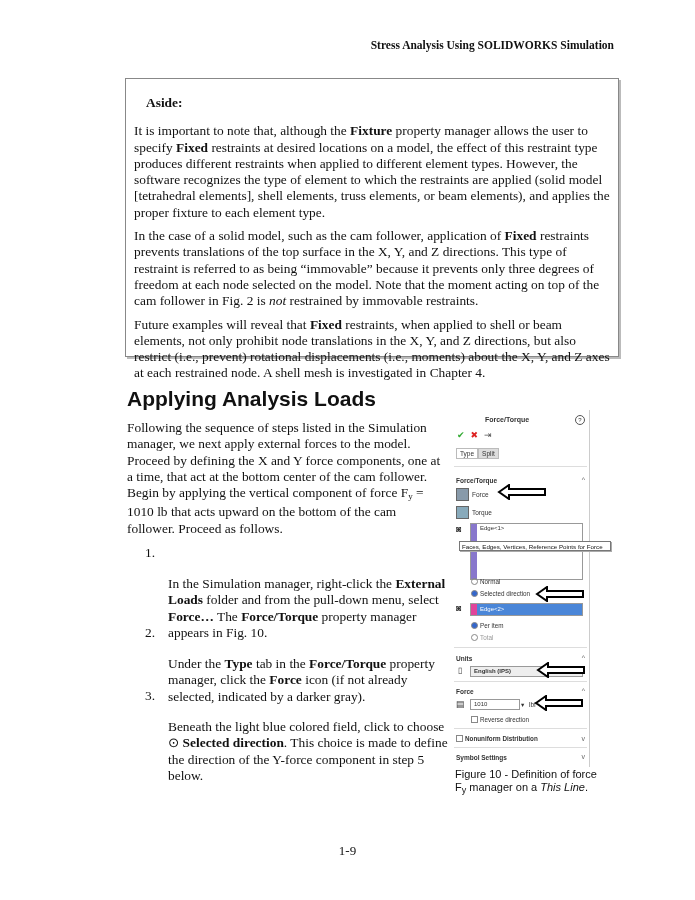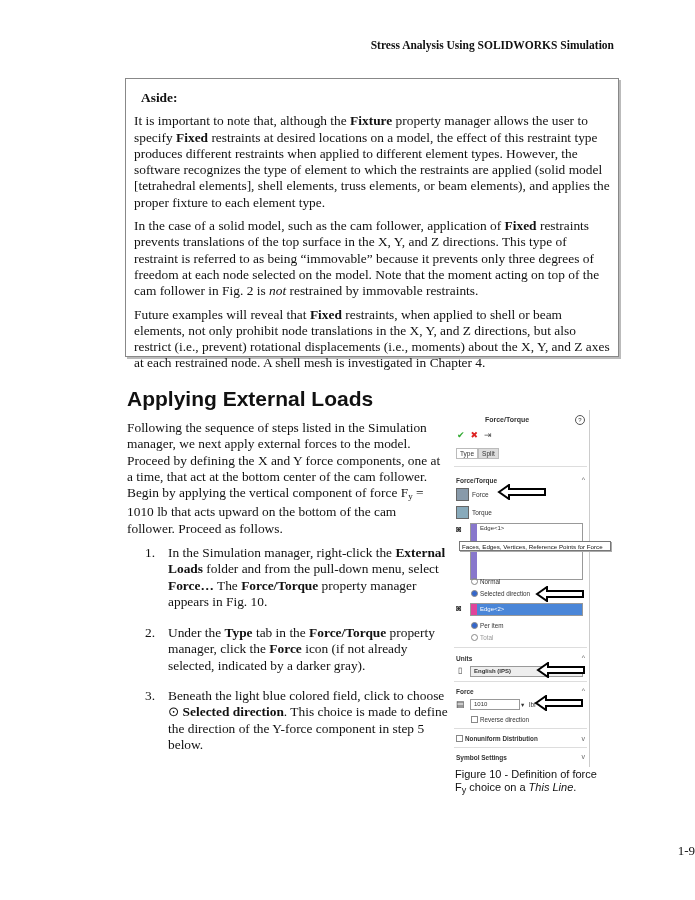--- a/index.html
+++ b/index.html
@@ -1,26 +1,26 @@
 <!DOCTYPE html>
 <html><head>
 <meta charset="utf-8">
 <style>
   html, body { margin:0; padding:0; background:#fff; }
   body { width:695px; height:900px; position:relative; overflow:hidden; font-family:"Liberation Serif", serif; color:#111; }
   .header { position:absolute; top:39px; right:81px; font-size:11.5px; font-weight:bold; }
   .aside { position:absolute; left:125px; top:78px; width:494px; border:1.5px solid #888; box-shadow:2px 2px 0 #bbb; padding:4px 8px 6px 8px; font-size:13.4px; line-height:16.3px; box-sizing:border-box; height:279px; }
   .aside p { margin:0 0 7px 0; }
-  .aside .title { font-weight:bold; margin:7px; }
+  .aside .title { font-weight:bold; margin:12px; }
   .h2 { position:absolute; left:127px; top:387px; font-family:"Liberation Sans", sans-serif; font-weight:bold; font-size:21px; }
   .intro { position:absolute; left:127px; top:420px; width:320px; font-size:13.4px; line-height:16.3px; }
   .steps { position:absolute; left:145px; width:305px; font-size:13.4px; line-height:16.3px; }
   .step { display:flex; }
   .step .num { width:23px; flex:none; }
-  .step .txt { flex:1; }
+  .step .txt { flex:1;margin-top:31px; }
   .s1 { top:545px; } .s2 { top:625px; } .s3 { top:688px; }
   b { font-weight:bold; }
   sub { font-size:9px; vertical-align:-2px; }
   
   .panel { position:absolute; left:452px; top:410px; width:137px; height:357px; background:#fff; border-right:1px solid #ccc; font-family:"Liberation Sans", sans-serif; font-size:6.5px; color:#333; }
   .ptitle { position:absolute; top:6px; left:0; width:110px; text-align:center; font-weight:bold; font-size:7px; }
   .help { position:absolute; top:5px; right:4px; width:8px; height:8px; border:1px solid #555; border-radius:50%; font-size:6px; text-align:center; line-height:8px; }
   .acts { position:absolute; top:20px; left:5px; font-size:9px; }
   .ok { color:#3a3; } .cancel { color:#d22; margin-left:6px; } .pin { color:#555; margin-left:6px; }
   .tabs { position:absolute; top:38px; left:4px; display:flex; }
@@ -32,35 +32,35 @@
   .ibox { position:absolute; left:4px; width:11px; height:11px; border:1px solid #666; background:#9ab; }
   .lbl { position:absolute; font-size:6.5px; }
   .field { position:absolute; left:18px; width:113px; border:1px solid #999; box-sizing:border-box; font-size:6px; padding-left:9px; }
   .field .bar { position:absolute; left:0; top:0; bottom:0; width:6px; }
   .radio { position:absolute; left:19px; font-size:6.3px; }
   .radio .dot { display:inline-block; width:5px; height:5px; border:1px solid #888; border-radius:50%; margin-right:2px; vertical-align:-1px; }
   .radio .dot.on { background:#36c; }
   .tooltip { position:absolute; left:459px; top:541px; width:152px; height:10px; border:1px solid #777; background:#fff; font-family:"Liberation Sans", sans-serif; font-size:6.2px; line-height:10px; padding-left:2px; box-sizing:border-box; box-shadow:1px 1px 0 #aaa; }
   .arrow { position:absolute; }
   .caption { position:absolute; left:455px; top:768px; font-family:Liberation Sans, sans-serif; font-size:11px; line-height:13px; }
-  .pagenum { position:absolute; left:0; width:695px; text-align:right; top:843px; font-size:13px; }
+  .pagenum { position:absolute; left:0; width:695px; text-align:center; top:843px; font-size:13px; }
 </style>
 </head>
 <body>
 
 <div class="header">Stress Analysis Using SOLIDWORKS Simulation</div>
 
 <div class="aside">
   <p class="title">Aside:</p>
   <p>It is important to note that, although the <b>Fixture</b> property manager allows the user to specify <b>Fixed</b> restraints at desired locations on a model, the effect of this restraint type produces different restraints when applied to different element types.  However, the software recognizes the type of element to which the restraints are applied (solid model [tetrahedral elements], shell elements, truss elements, or beam elements), and applies the proper fixture to each element type.</p>
   <p>In the case of a solid model, such as the cam follower, application of <b>Fixed</b> restraints prevents translations of the top surface in the X, Y, and Z directions.  This type of restraint is referred to as being “immovable” because it prevents only three degrees of freedom at each node selected on the model.  Note that the moment acting on top of the cam follower in Fig. 2 is <i>not</i> restrained by immovable restraints.</p>
   <p>Future examples will reveal that <b>Fixed</b> restraints, when applied to shell or beam elements, not only prohibit node translations in the X, Y, and Z directions, but also restrict (i.e., prevent) rotational displacements (i.e., moments) about the X, Y, and Z axes at each restrained node.  A shell mesh is investigated in Chapter 4.</p>
 </div>
 
-<div class="h2">Applying External Loads</div>
+<div class="h2">Applying Analysis Loads</div>
 <div class="intro">Following the sequence of steps listed in the Simulation manager, we next apply external forces to the model.  Proceed by defining the X and Y force components, one at a time, that act at the bottom center of the cam follower.  Begin by applying the vertical component of force F<sub>y</sub> = 1010 lb that acts upward on the bottom of the cam follower.  Proceed as follows.</div>
 
 <div class="steps s1 step">
     <span class="num">1.</span>
     <span class="txt">In the Simulation manager, right-click the <b>External Loads</b> folder and from the pull-down menu, select <b>Force…</b>  The <b>Force/Torque</b> property manager appears in Fig. 10.</span>
   </div>
 <div class="steps s2 step">
     <span class="num">2.</span>
     <span class="txt">Under the <b>Type</b> tab in the <b>Force/Torque</b> property manager, click the <b>Force</b> icon (if not already selected, indicated by a darker gray).</span>
   </div>
@@ -130,16 +130,16 @@
   </svg>
 <svg class="arrow" style="left:536px;top:662px" width="50" height="16">
     <path d="M2 8 L12 1 L12 5 L48 5 L48 11 L12 11 L12 15 Z" fill="#fff" stroke="#000" stroke-width="2"></path>
   </svg>
 <svg class="arrow" style="left:534px;top:695px" width="50" height="16">
     <path d="M2 8 L12 1 L12 5 L48 5 L48 11 L12 11 L12 15 Z" fill="#fff" stroke="#000" stroke-width="2"></path>
   </svg>
 
 <div class="caption">
   <div>Figure 10 - Definition of force</div>
-  <div><span>F</span><sub>y</sub><span> choice on a </span><i>This Line</i><span>.</span></div>
+  <div><span>F</span><sub>y</sub><span> manager on a </span><i>This Line</i><span>.</span></div>
 </div>
 
 <div class="pagenum">1-9</div>
 
 </body></html>

